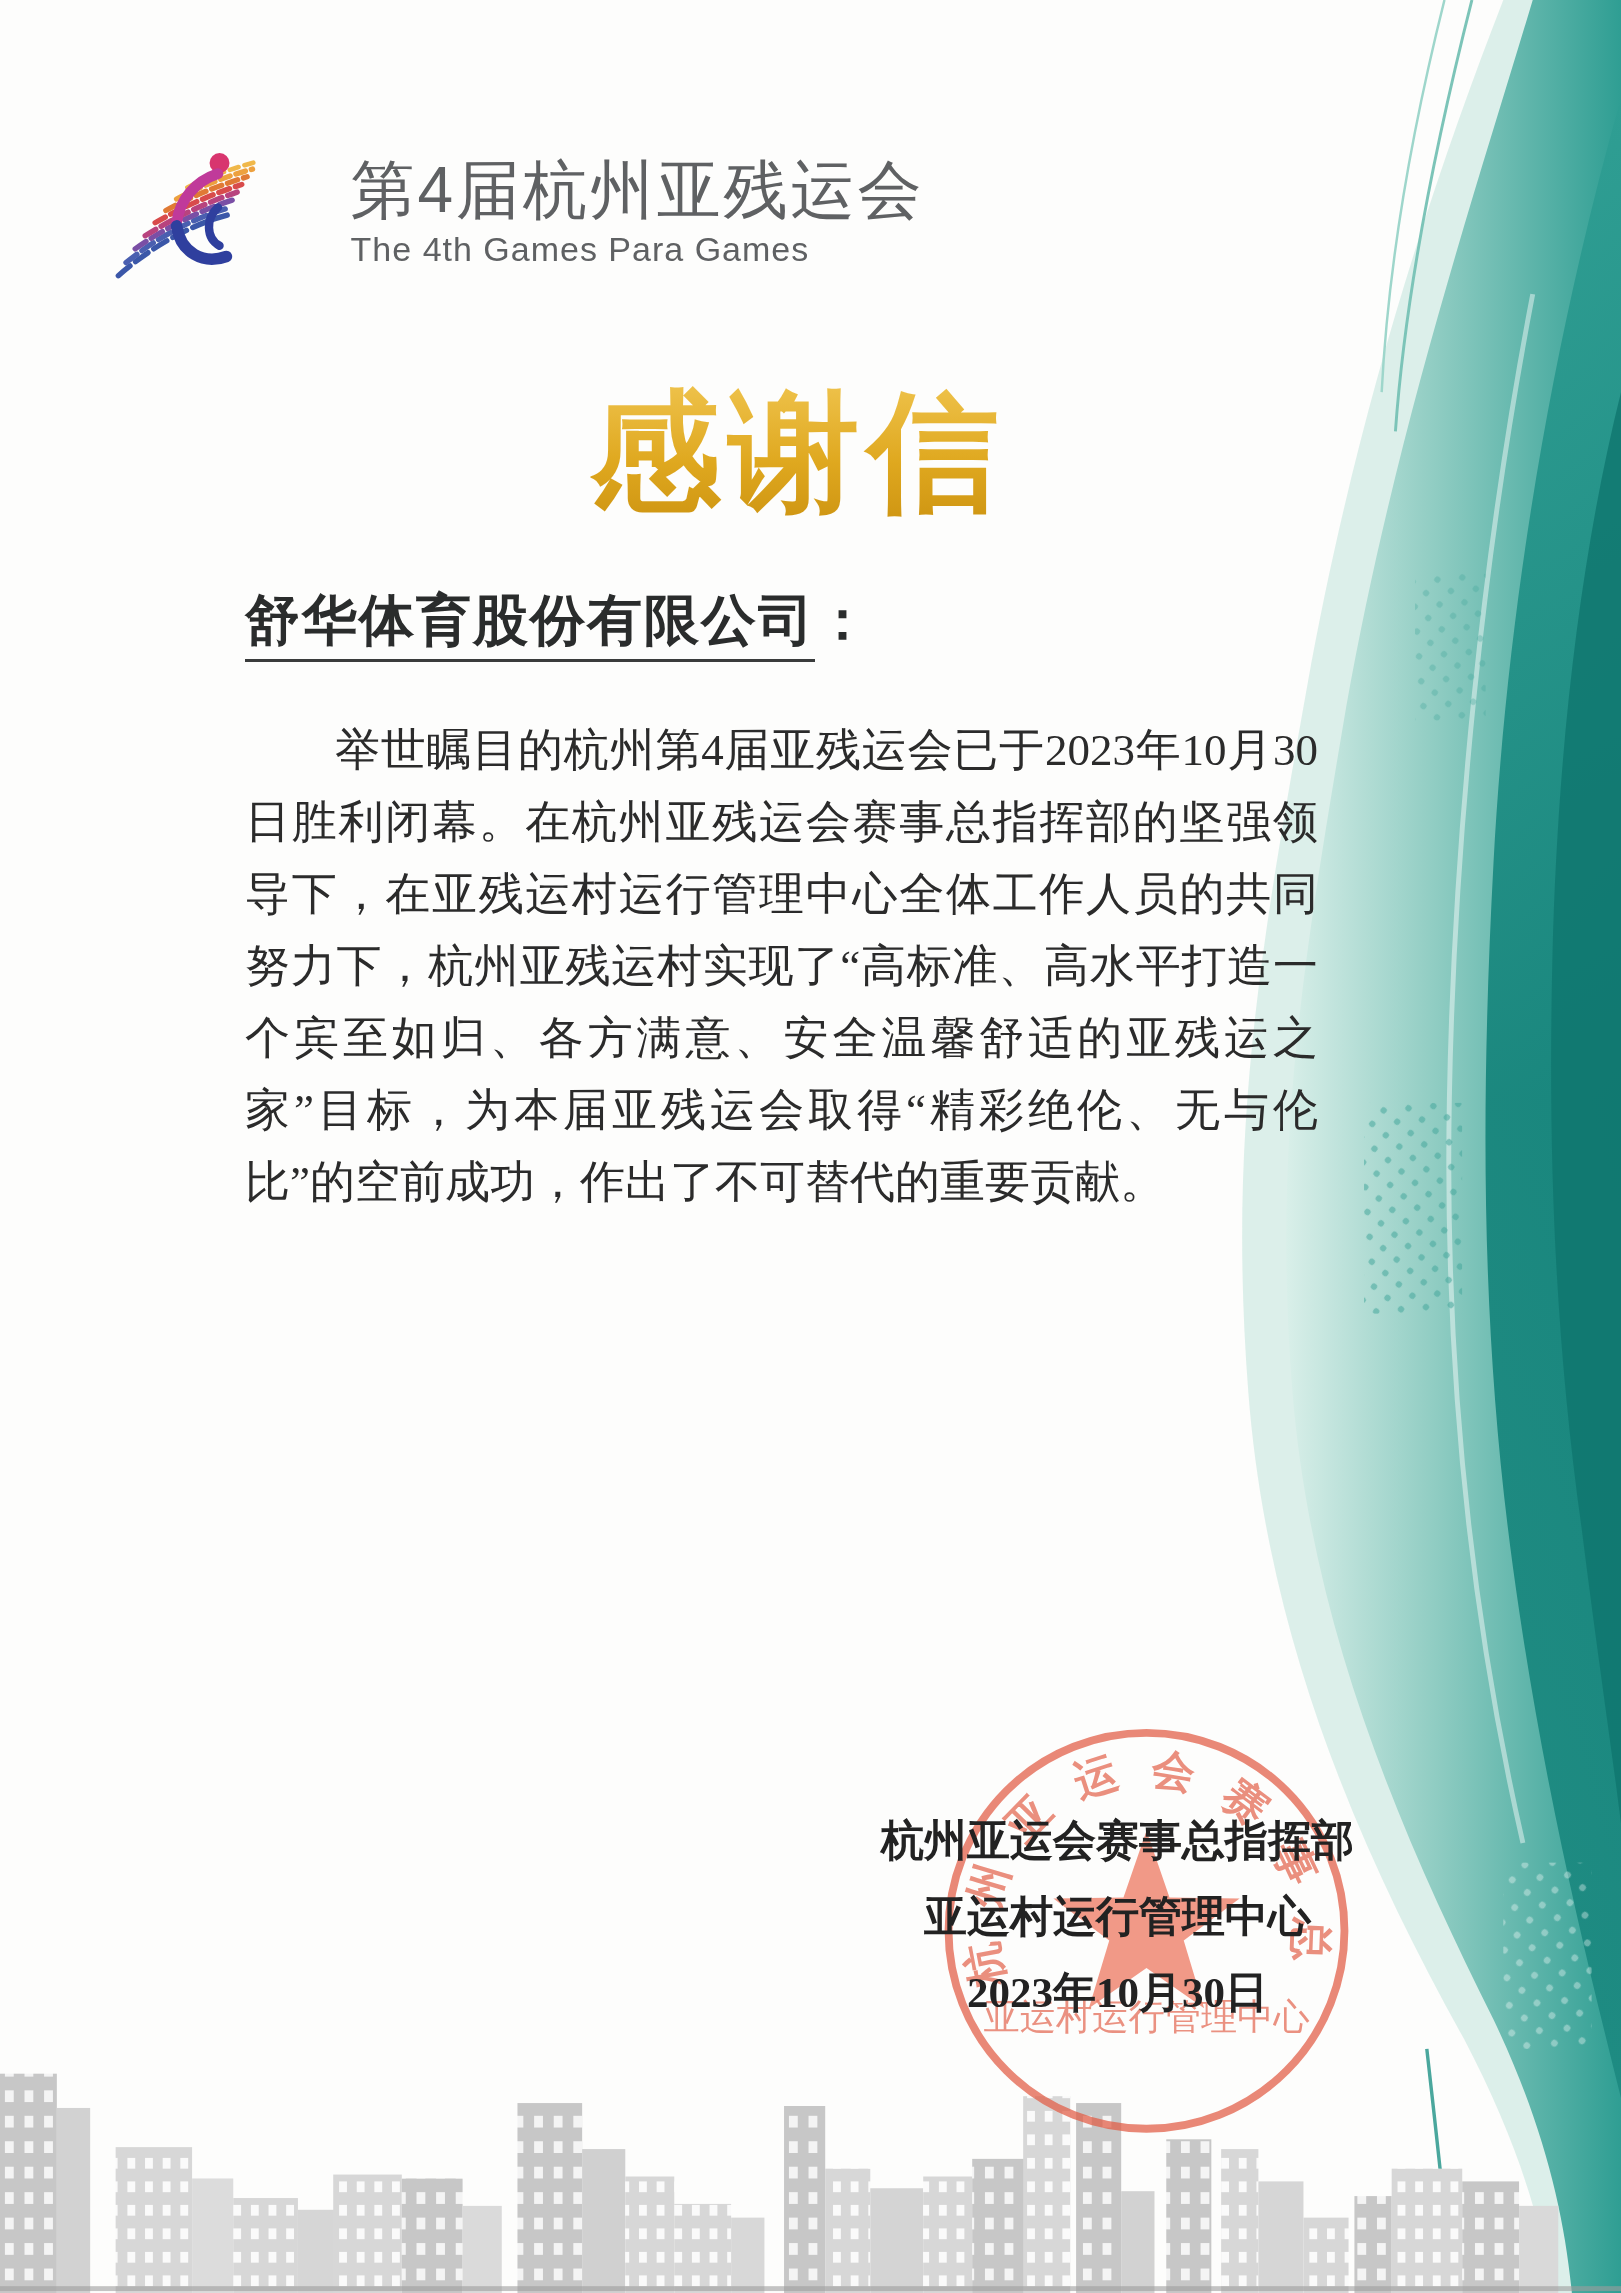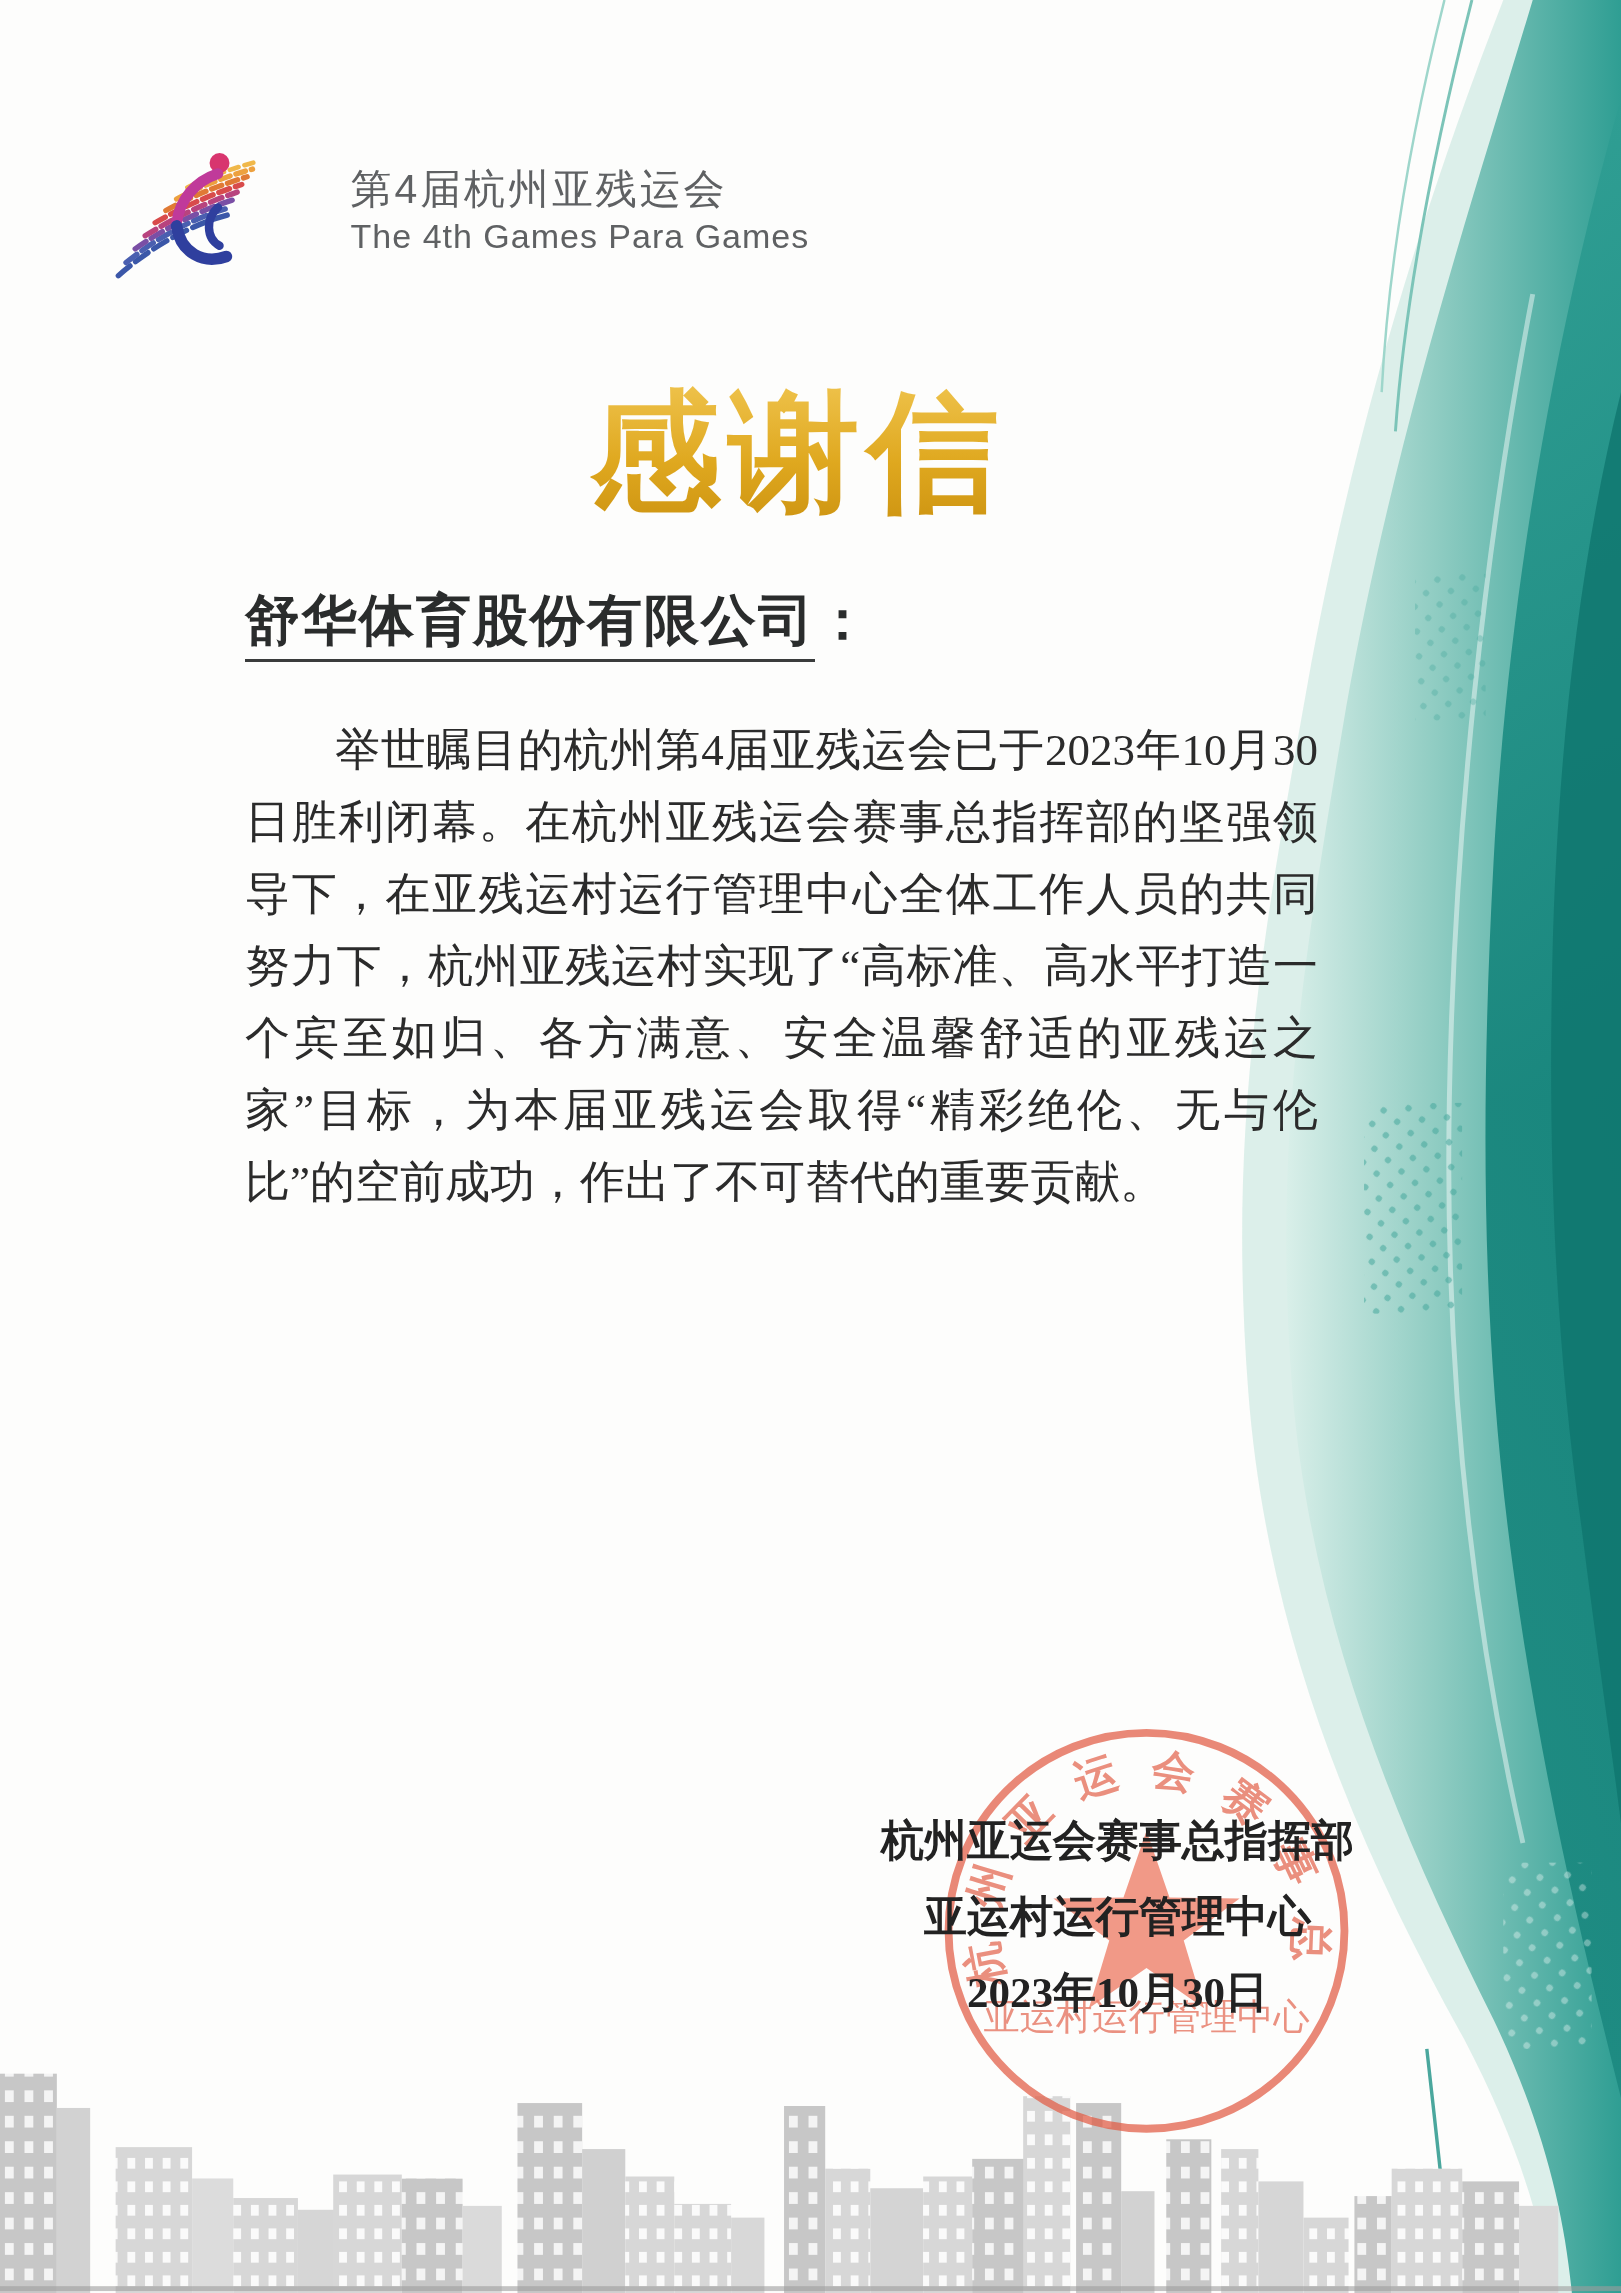--- a/index.html
+++ b/index.html
@@ -12,21 +12,21 @@
     font-family:"Liberation Serif","DejaVu Serif",serif;
   }
   
   .wave{position:absolute;top:0;right:0;width:510px;height:2294px;z-index:0;}
   .skyline{position:absolute;bottom:0;left:0;width:1621px;height:235px;z-index:1;}
   .stamp{position:absolute;left:926px;top:1725px;width:441px;height:441px;z-index:2;opacity:.85;}
   
   .letterhead{position:absolute;left:103px;top:127px;z-index:3;display:flex;align-items:center;}
   .logo{width:230px;height:167px;flex:0 0 auto;}
   .logo-text{margin-left:17.6px;font-family:"Liberation Sans","DejaVu Sans",sans-serif;color:#5f6163;}
-  .logo-text .zh{font-size:41px;letter-spacing:2.9px;line-height:1.2;}
+  .logo-text .zh{font-size:64px;letter-spacing:2.9px;line-height:1.2;}
   .logo-text .en{font-size:34px;letter-spacing:1px;margin-top:2px;}
   
   .title{
     position:absolute;left:50%;top:365px;transform:translateX(-53%);
     margin:0;z-index:3;
     font-size:131px;font-weight:bold;letter-spacing:7.8px;
     background:linear-gradient(180deg,#f2c855 0%,#dfa81f 55%,#c98f0e 100%);
     -webkit-background-clip:text;background-clip:text;
     color:transparent;
     white-space:nowrap;

